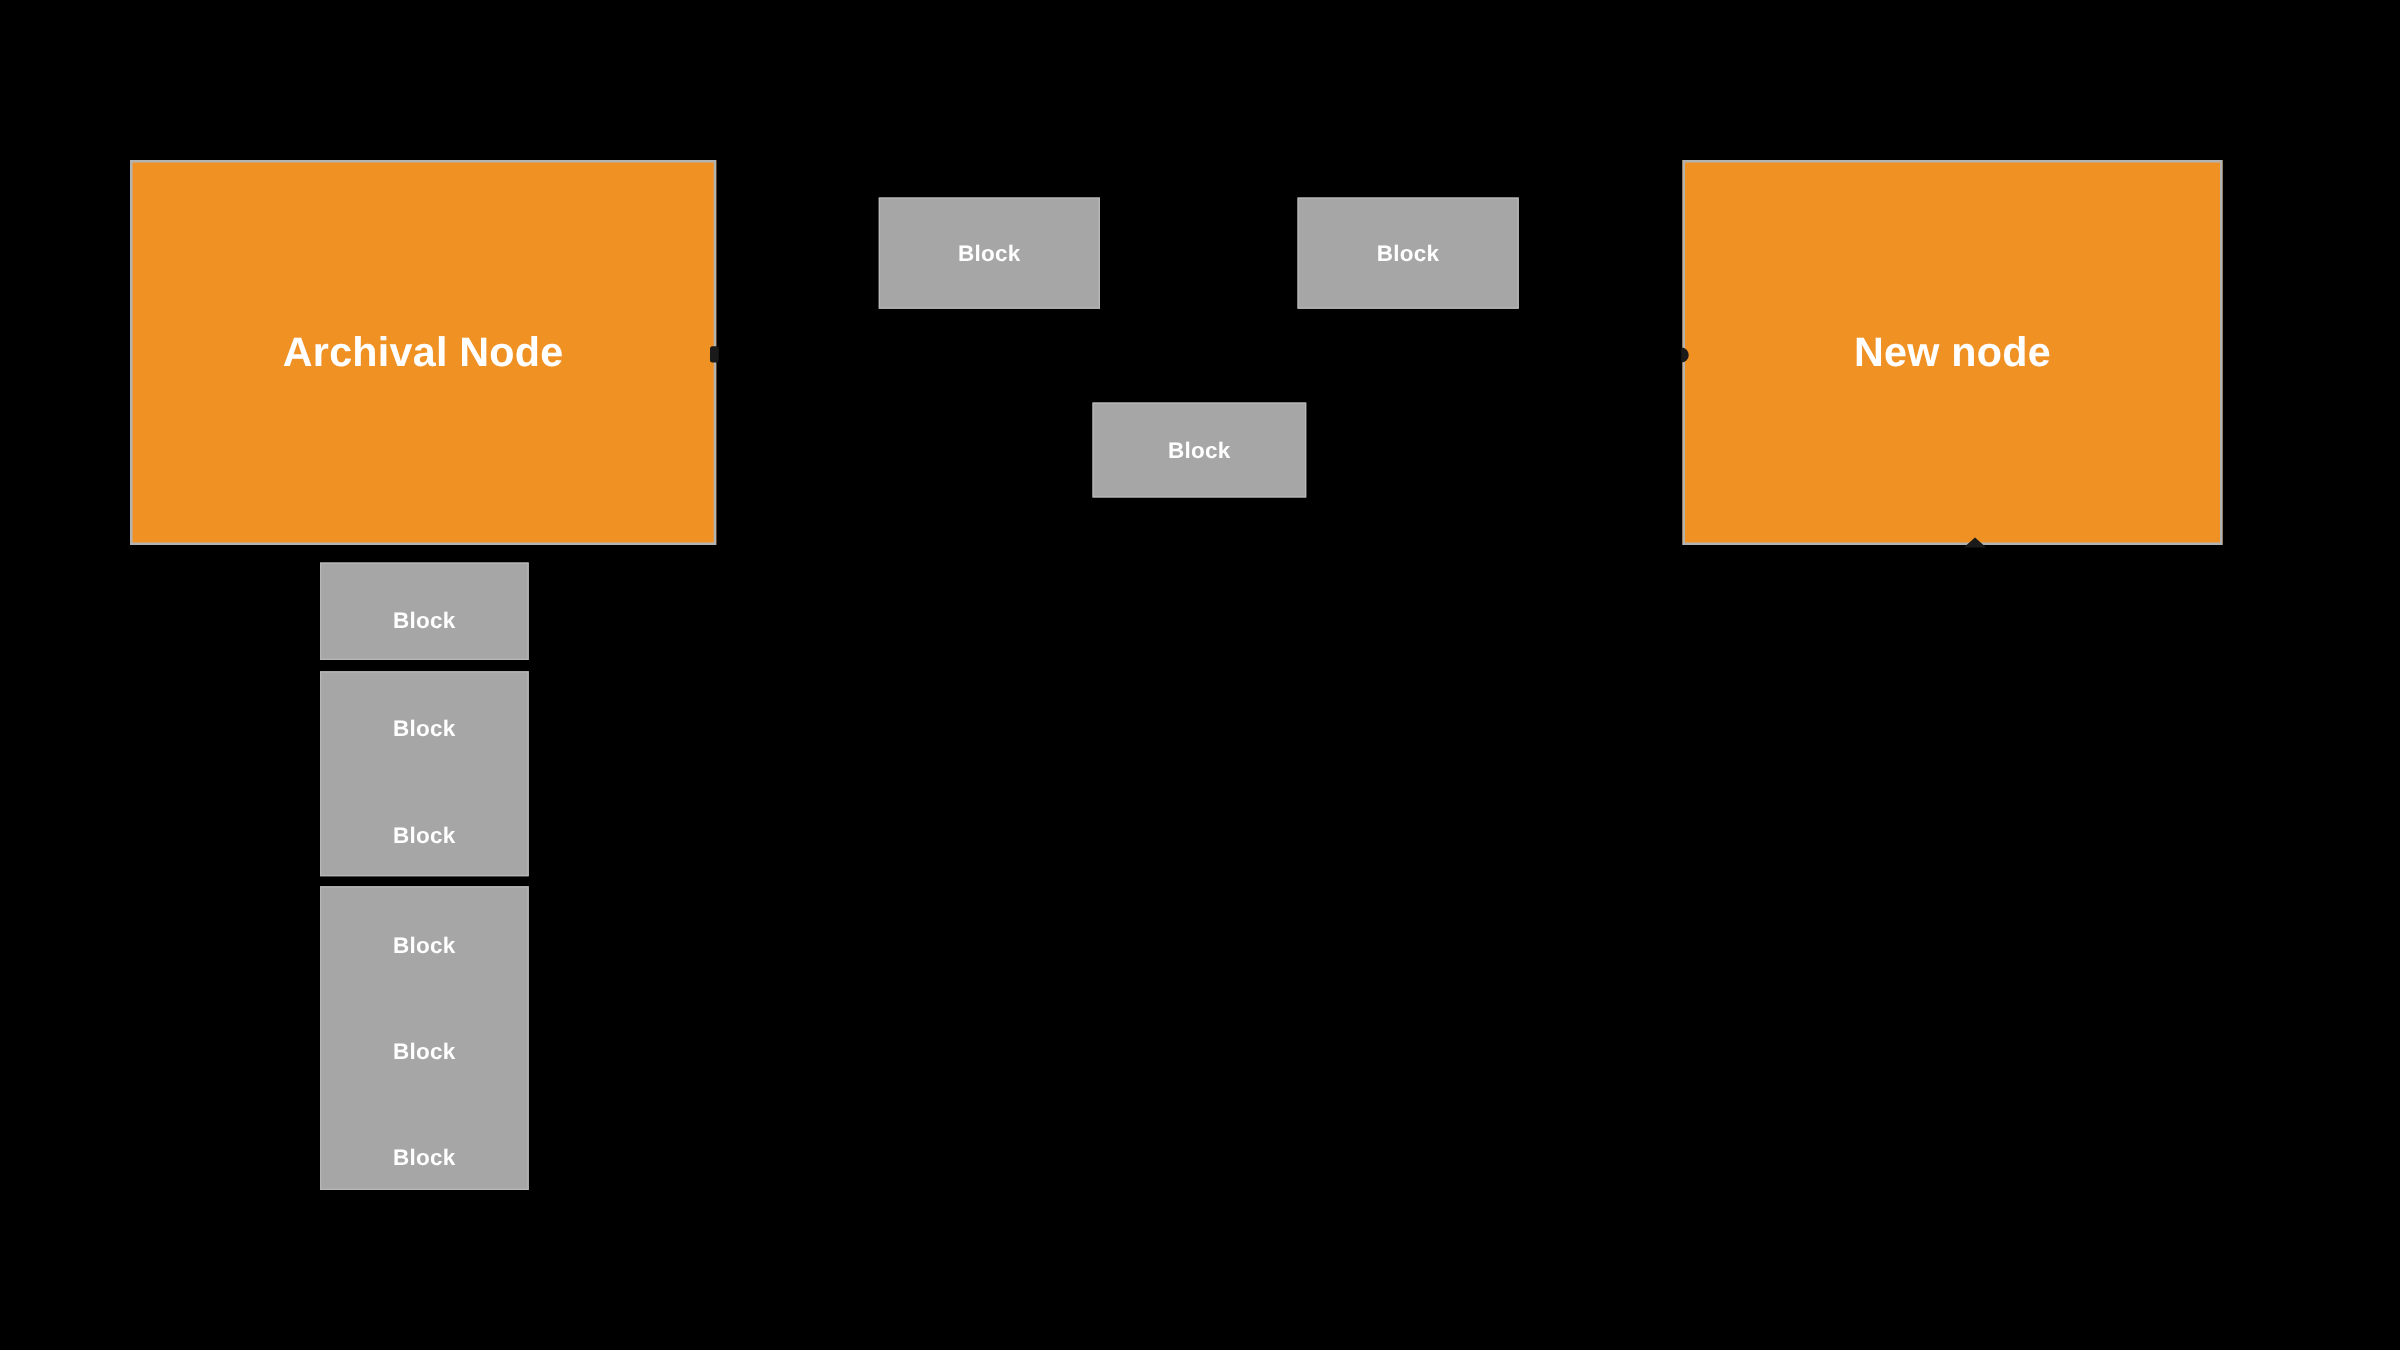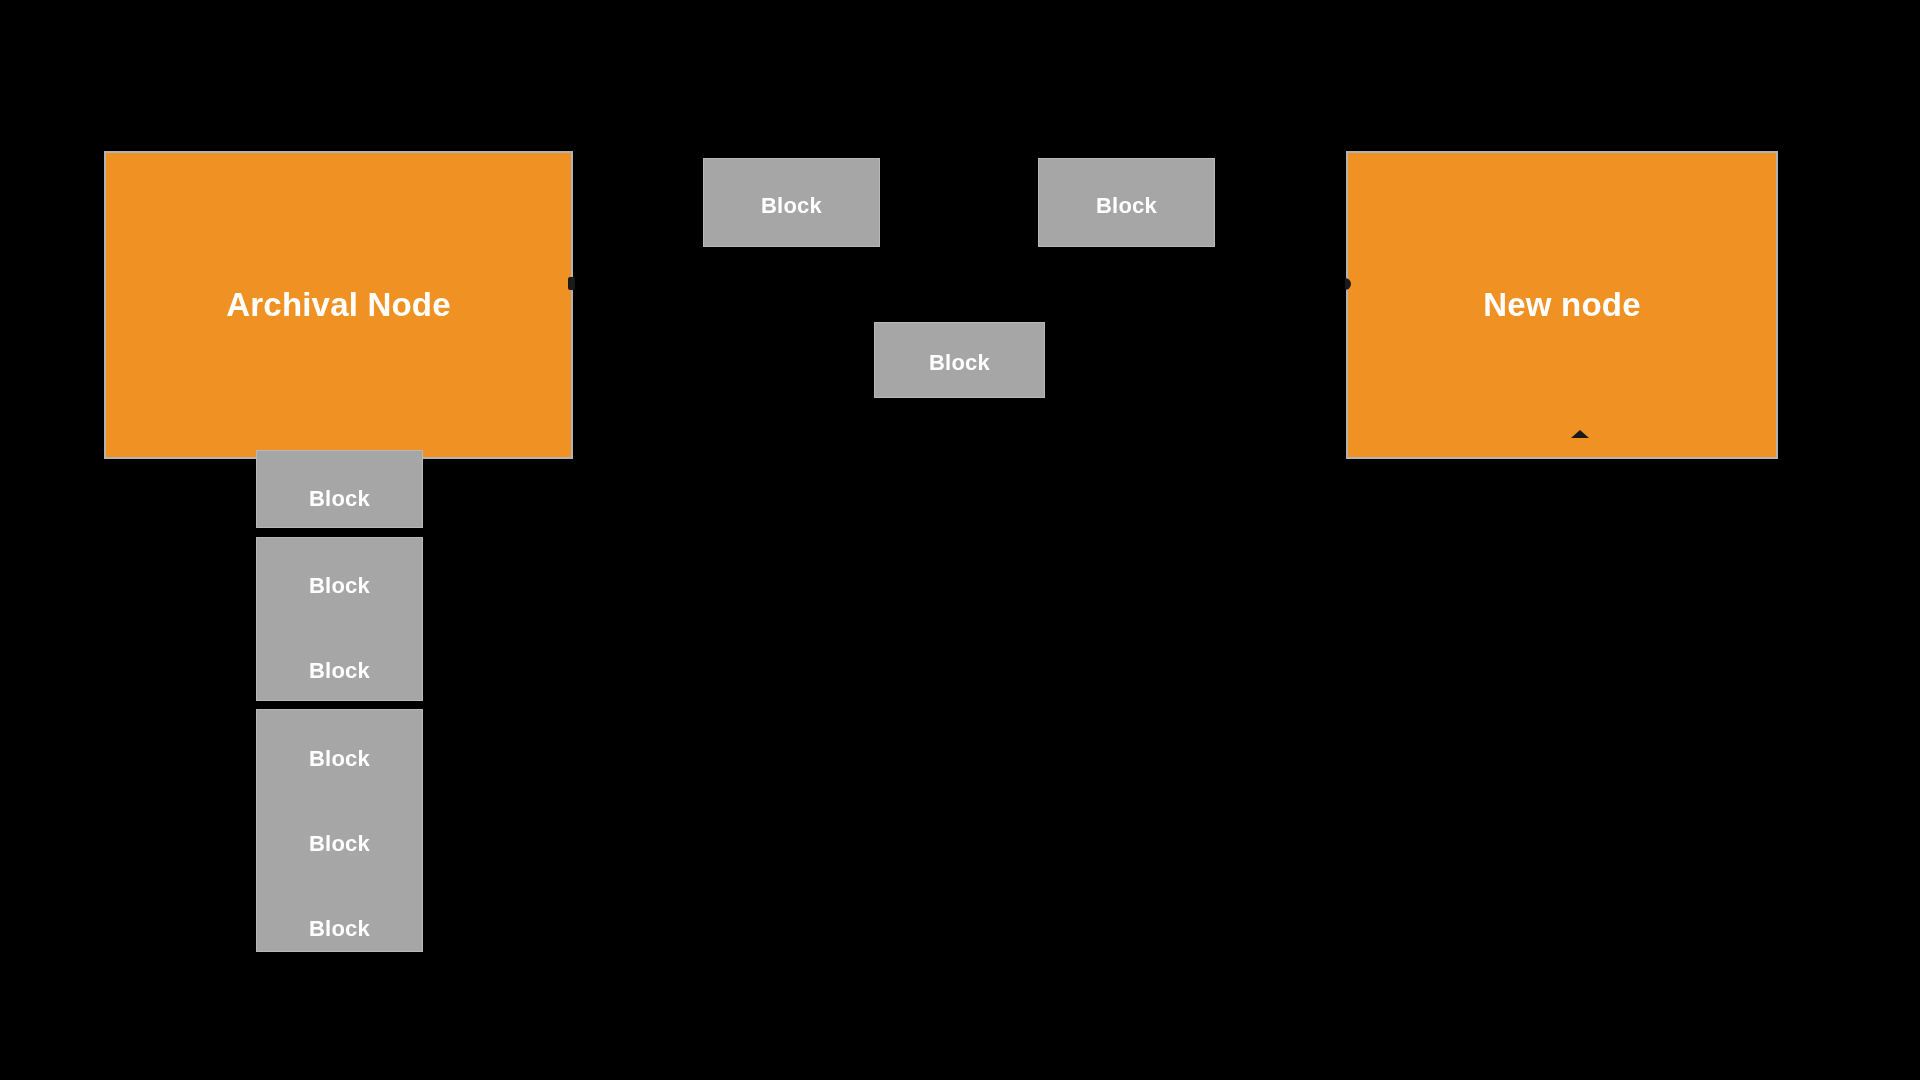--- a/index.html
+++ b/index.html
@@ -24,21 +24,20 @@
 
   
   .node-box {
     position: absolute;
     background: #F09124;
     border: 2px solid #B3B3B3;
     box-sizing: border-box;
     display: flex;
     align-items: center;
     justify-content: center;
-    margin-top: 23px;
   }
   .node-label {
     color: #FFFFFF;
     font-size: 33px;
     font-weight: bold;
     letter-spacing: 0.2px;
     line-height: 1.1;
     text-align: center;
     white-space: nowrap;
   }
@@ -49,21 +48,21 @@
     background: #A6A6A6;
     box-sizing: border-box;
     border: 1px solid #B8B8B8;
   }
   .block-label {
     position: absolute;
     left: 0;
     width: 100%;
     text-align: center;
     color: #FFFFFF;
-    font-size: 22px;
+    font-size: 18px;
     font-weight: bold;
     letter-spacing: 0.2px;
     white-space: nowrap;
   }
 
   
   .port-marker {
     position: absolute;
     background: #1A1A1A;
   }

